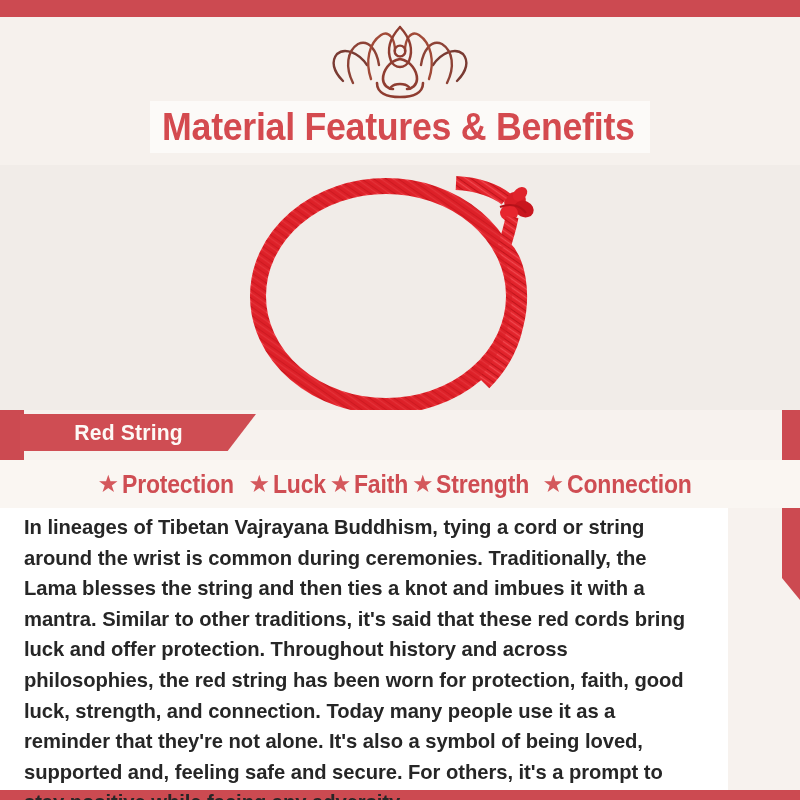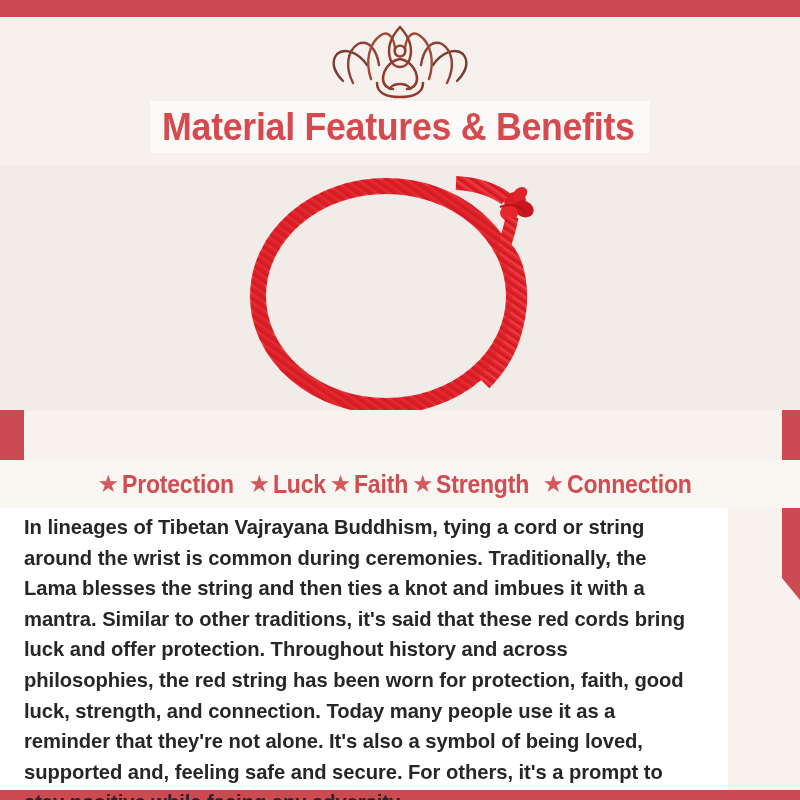--- a/index.html
+++ b/index.html
@@ -262,20 +262,23 @@
       </g>
 
       <path d="M284 64 C282 76 279 84 276 94" fill="none" stroke="url(#braid)" stroke-width="13"></path>
 
       <path d="M228 30 C250 31 268 38 278 46" fill="none" stroke="url(#braid)" stroke-width="14"></path>
     </svg>
   </div>
 
   <div class="ribbon-strip"></div>
 
+  <div class="ribbon">
+    <span class="ribbon-label">Red String</span>
+  </div>
 
   <div class="benefits">
     <span class="benefit">
       <span class="star">★</span>
       <span class="blabel">Protection</span>
     </span>
     <span class="benefit">
       <span class="star">★</span>
       <span class="blabel">Luck</span>
     </span>

